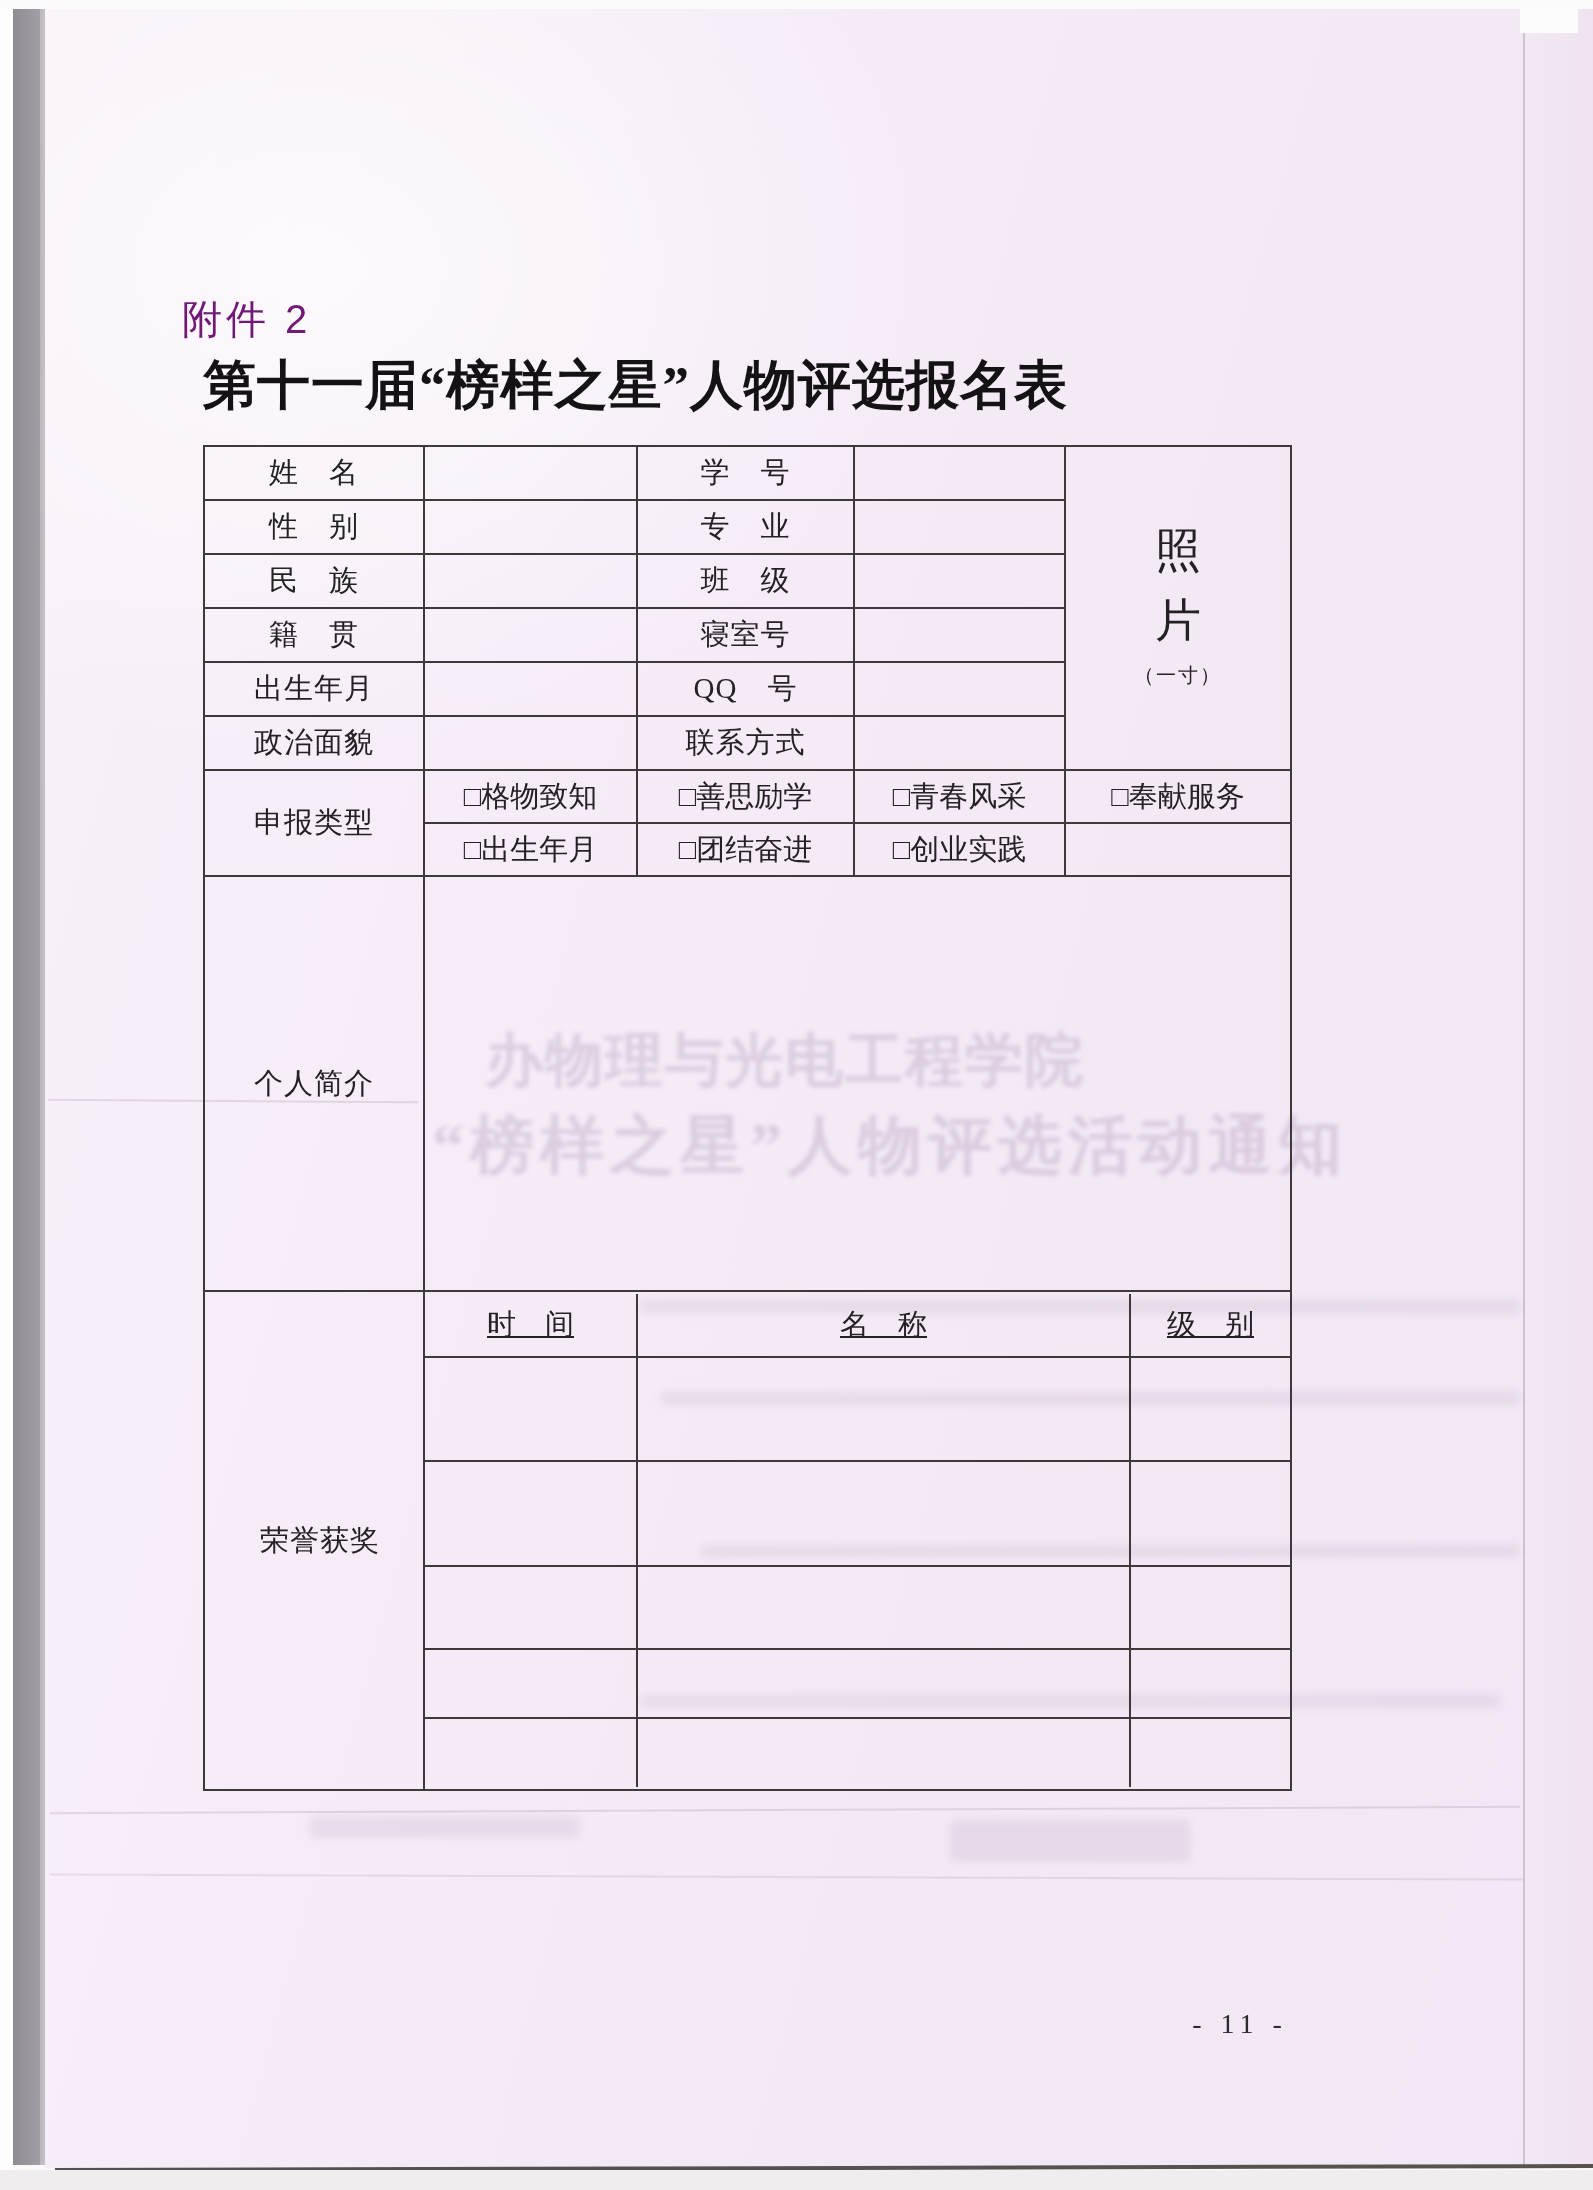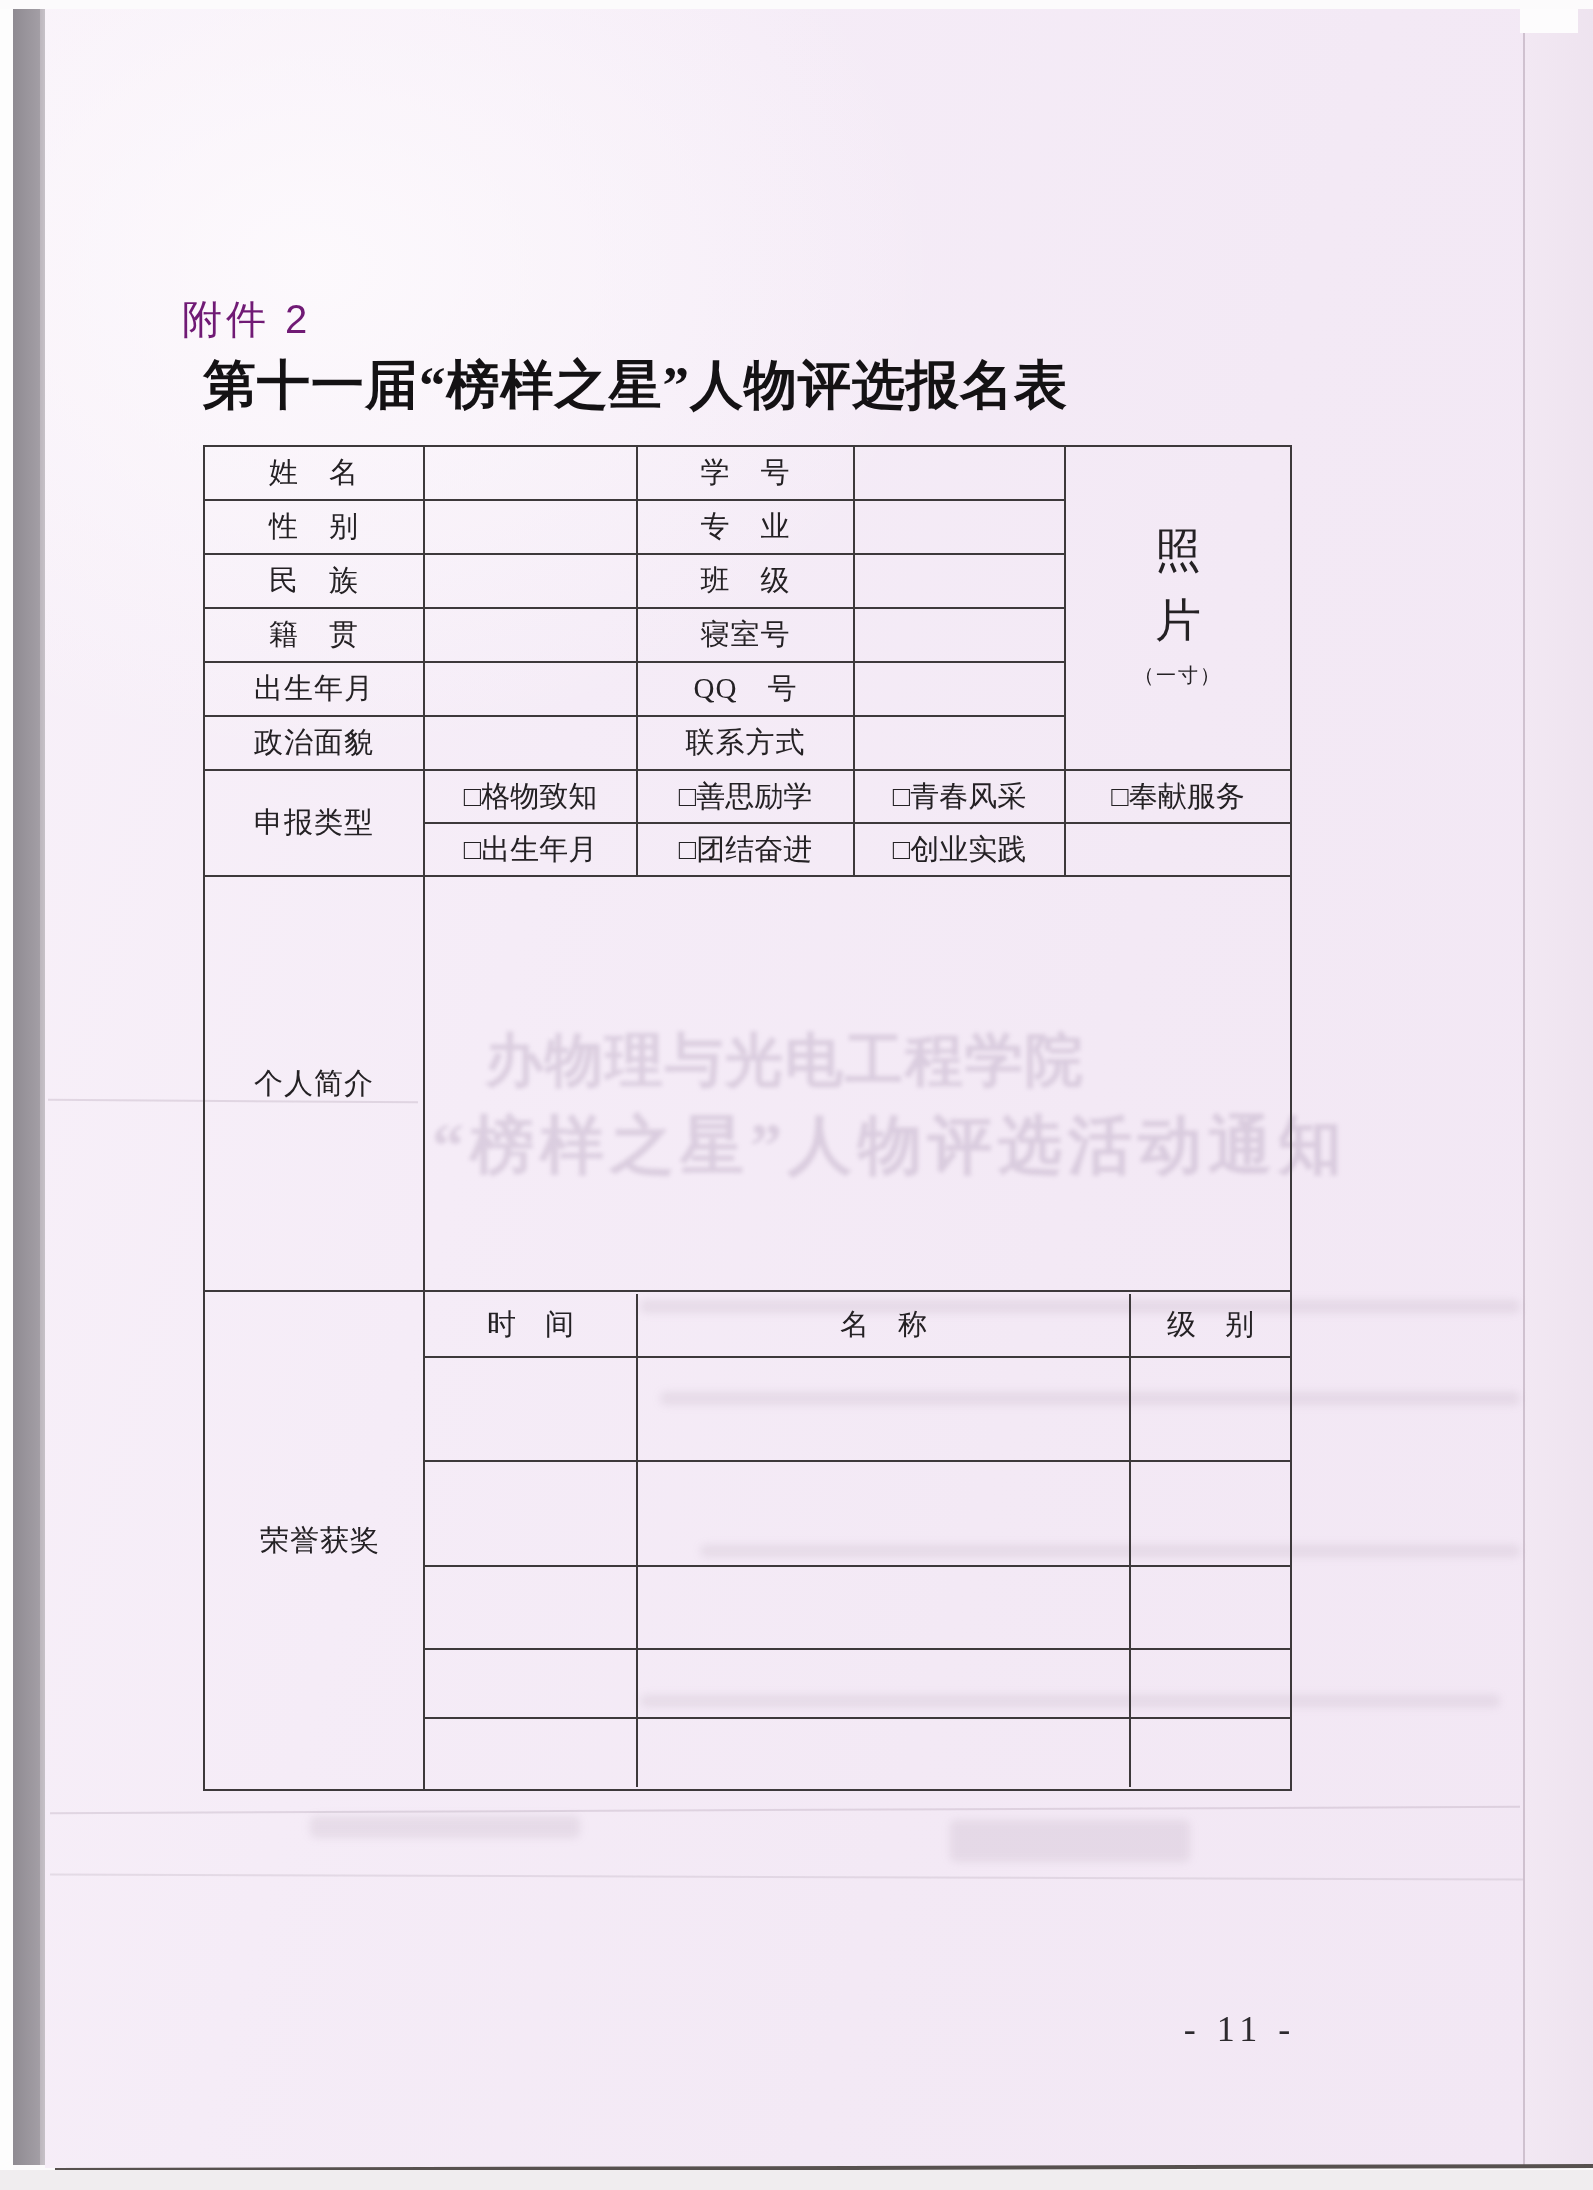--- a/index.html
+++ b/index.html
@@ -56,31 +56,31 @@
   .info-row{height:54px;}
   .opt-row{height:53px;}
   .opt{font-size:28px;letter-spacing:0;}
   .profile-row{height:415px;}
   .photo-cell{vertical-align:middle;}
   .photo-stack{display:flex;flex-direction:column;align-items:center;justify-content:center;gap:24px;}
   .photo-ch{font-size:46px;line-height:1;color:#242124;}
   .photo-size{font-size:20px;letter-spacing:2px;margin-top:-6px;color:#242124;font-family:Liberation Serif, serif;}
   
   td.honors-host{padding:0;vertical-align:top;}
-  table.honors{border-collapse:collapse;table-layout:fixed;width:100%;height:493px;}
+  table.honors{border-collapse:collapse;table-layout:fixed;width:100%;height:493px;text-decoration:underline;}
   table.honors td{border:0 solid #3d393b;text-align:center;vertical-align:middle;
     font-size:29px;color:#242124;padding:0;}
   table.honors td.br{border-right:2px solid #3d393b;}
   table.honors tr.bb td{border-bottom:2px solid #3d393b;}
   .hdr-row{height:62px;}
   .h-r1{height:104px;}.h-r2{height:104px;}.h-r3{height:82px;}.h-r4{height:69px;}.h-r5{height:68px;}
   
   .page-number{
     position:absolute;left:1150px;top:2008px;width:180px;text-align:center;
-    font-size:36px;letter-spacing:6px;color:#2d2a2e;
+    font-size:28px;letter-spacing:6px;color:#2d2a2e;
   }
 </style>
 </head>
 <body>
 
 <div class="scan-left-white"></div>
 <div class="scan-left-gray"></div>
 <div class="scan-left-fade"></div>
 <div class="page"></div>
 <div class="page-right-strip"></div>

